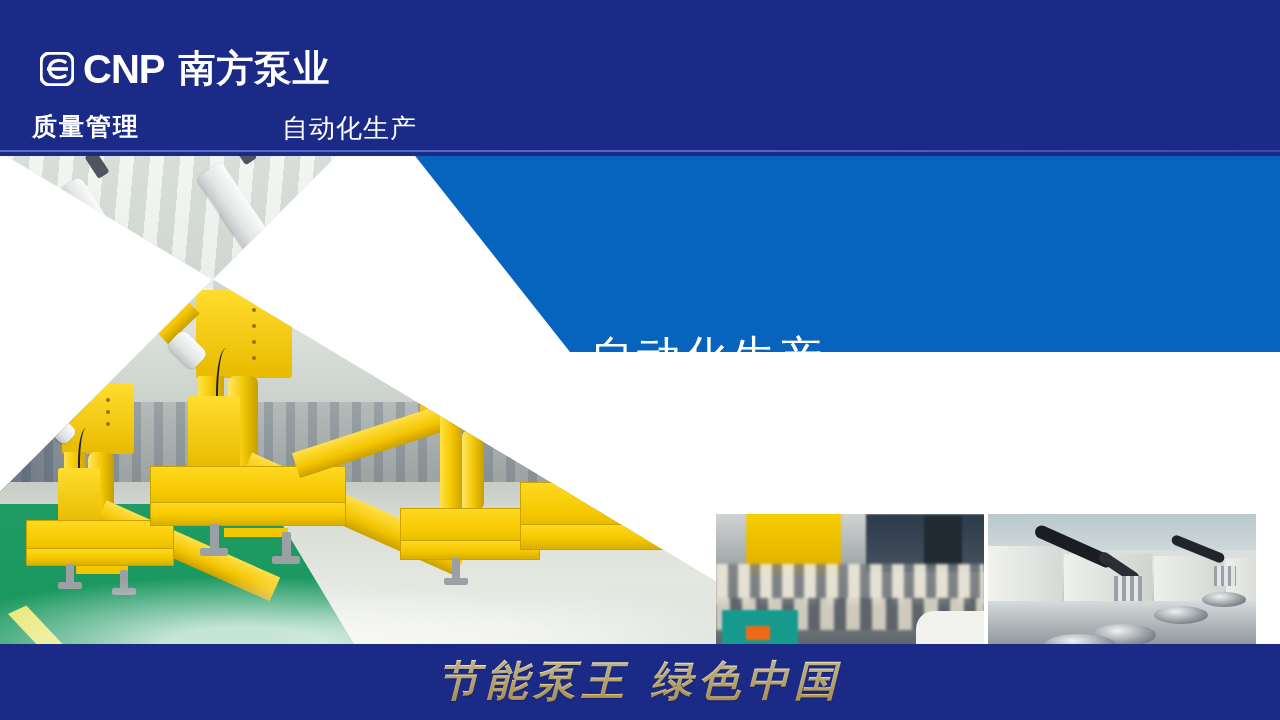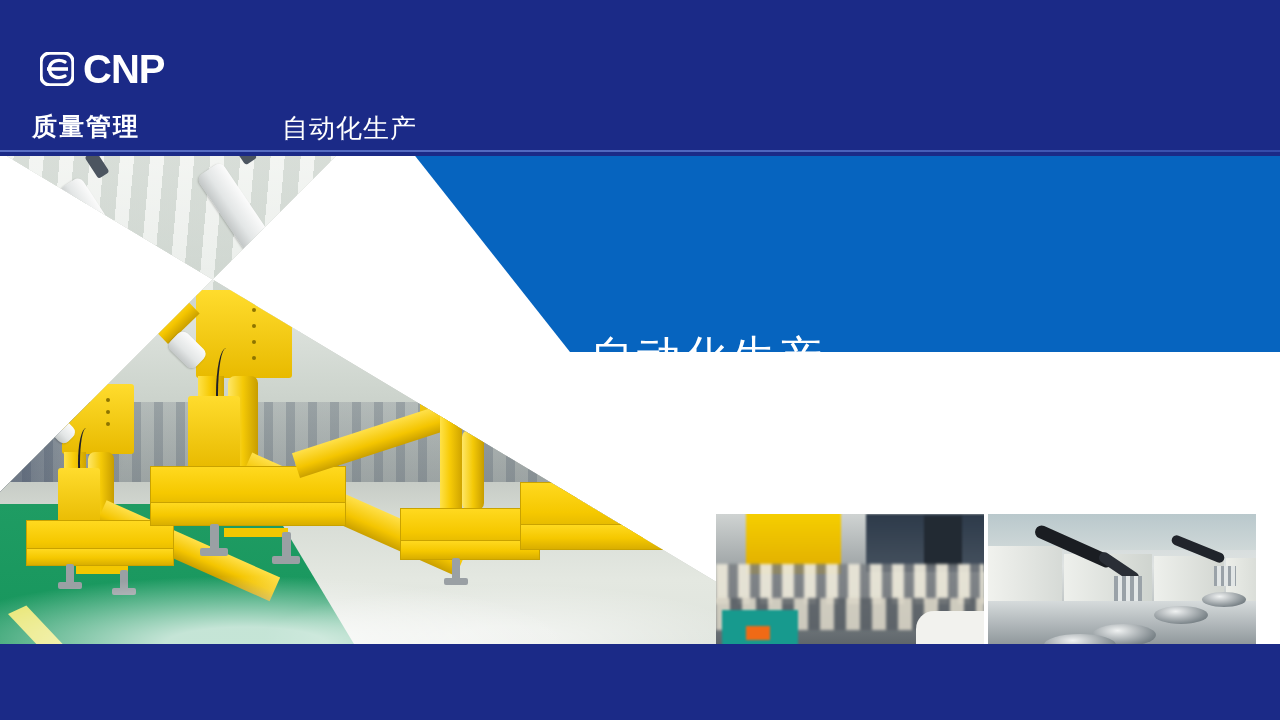--- a/index.html
+++ b/index.html
@@ -339,20 +339,21 @@
 
   <div class="logo-wrap">
     <div class="logo-mark">
       <svg width="34" height="34" viewBox="0 0 34 34">
         <rect x="1" y="1" width="32" height="32" rx="9" ry="9" fill="none" stroke="#ffffff" stroke-width="3.4"></rect>
         <path d="M25 10 C18.5 6.5 9.5 9 9.5 17 C9.5 25 18.5 27.5 25 24" fill="none" stroke="#ffffff" stroke-width="3.4" stroke-linecap="round"></path>
         <rect x="7" y="15.2" width="21" height="3.6" fill="#ffffff"></rect>
       </svg>
     </div>
     <span class="logo-cn">CNP</span>
+    <span class="logo-zh">南方泵业</span>
   </div>
 
   <div class="header-section">质量管理</div>
 
 
   <div class="header-title">自动化生产</div>
 
   <div class="stage">
 
     <div class="photo-main">
@@ -472,14 +473,17 @@
       <div class="t2-conv"></div>
       <div class="t2-disc" style="left:104px; top:110px; width:64px; height:22px;"></div>
       <div class="t2-disc" style="left:166px; top:92px; width:54px; height:18px;"></div>
       <div class="t2-disc" style="left:214px; top:78px; width:44px; height:15px;"></div>
       <div class="t2-disc" style="left:56px; top:120px; width:72px; height:22px;"></div>
     </div>
 
   </div>
 
   <div class="footer"></div>
+  <div class="slogan">
+    <span>节能泵王 绿色中国</span>
+  </div>
 
 </div>
 
 </body></html>

